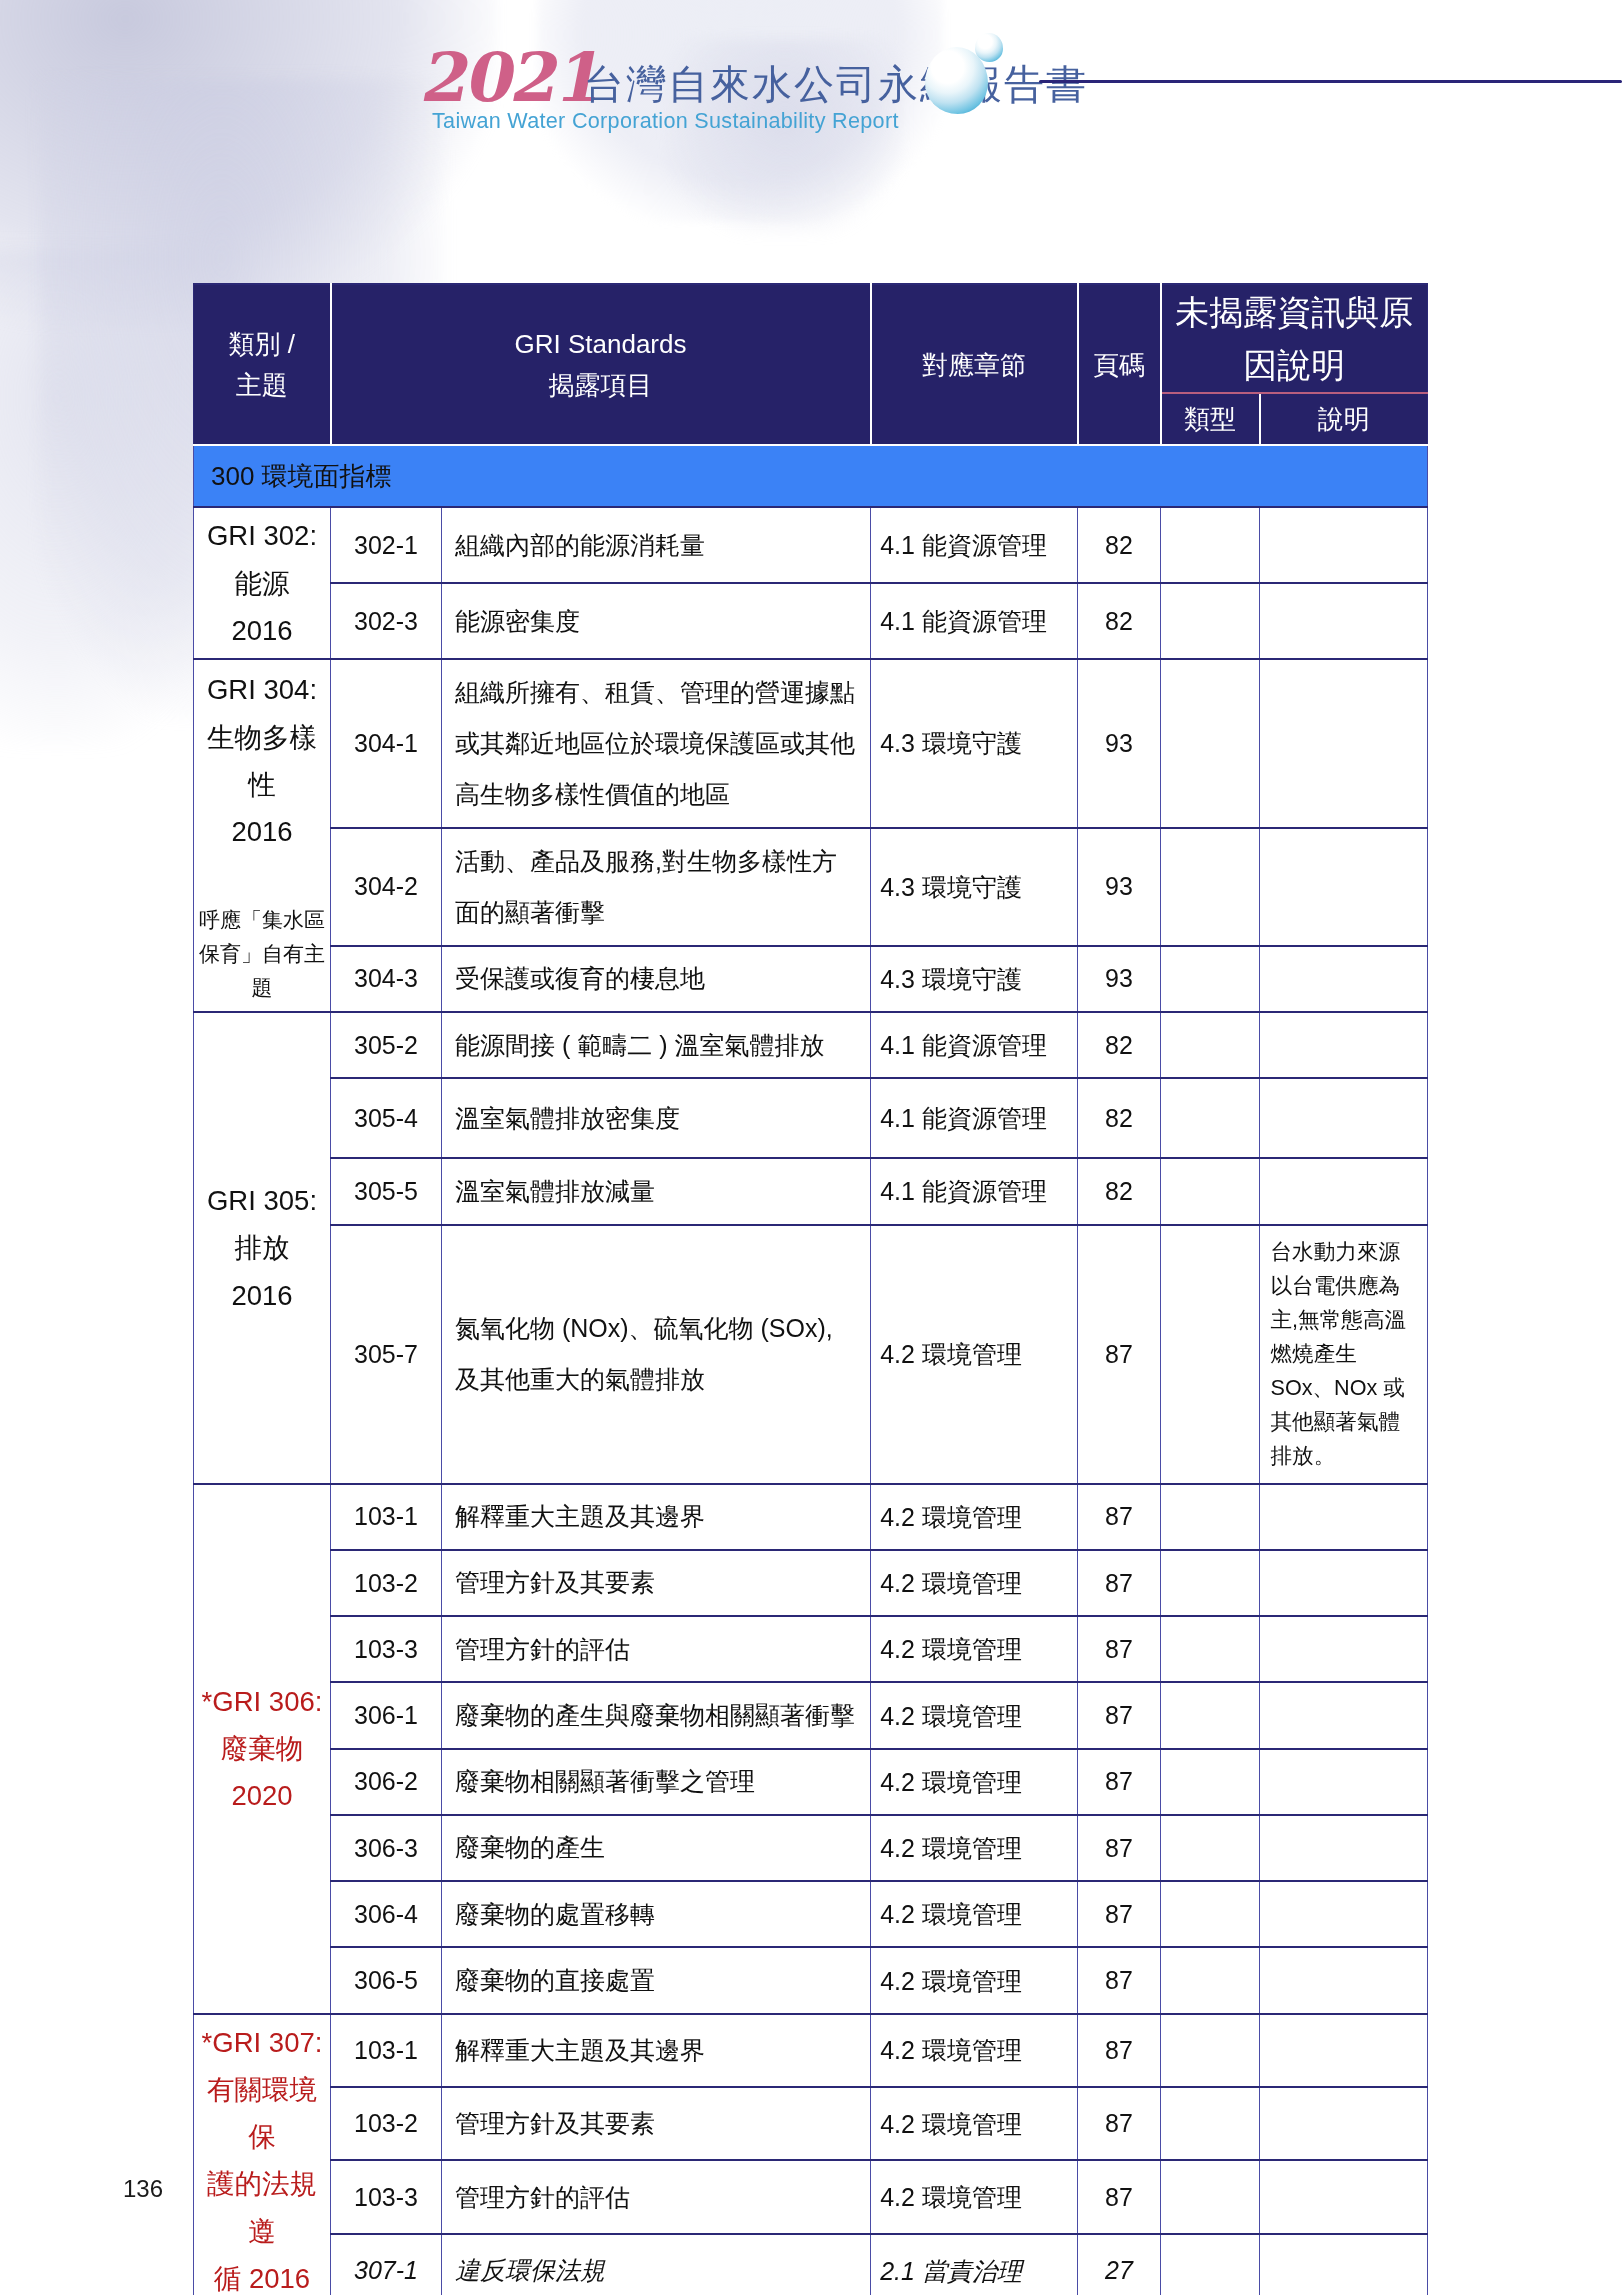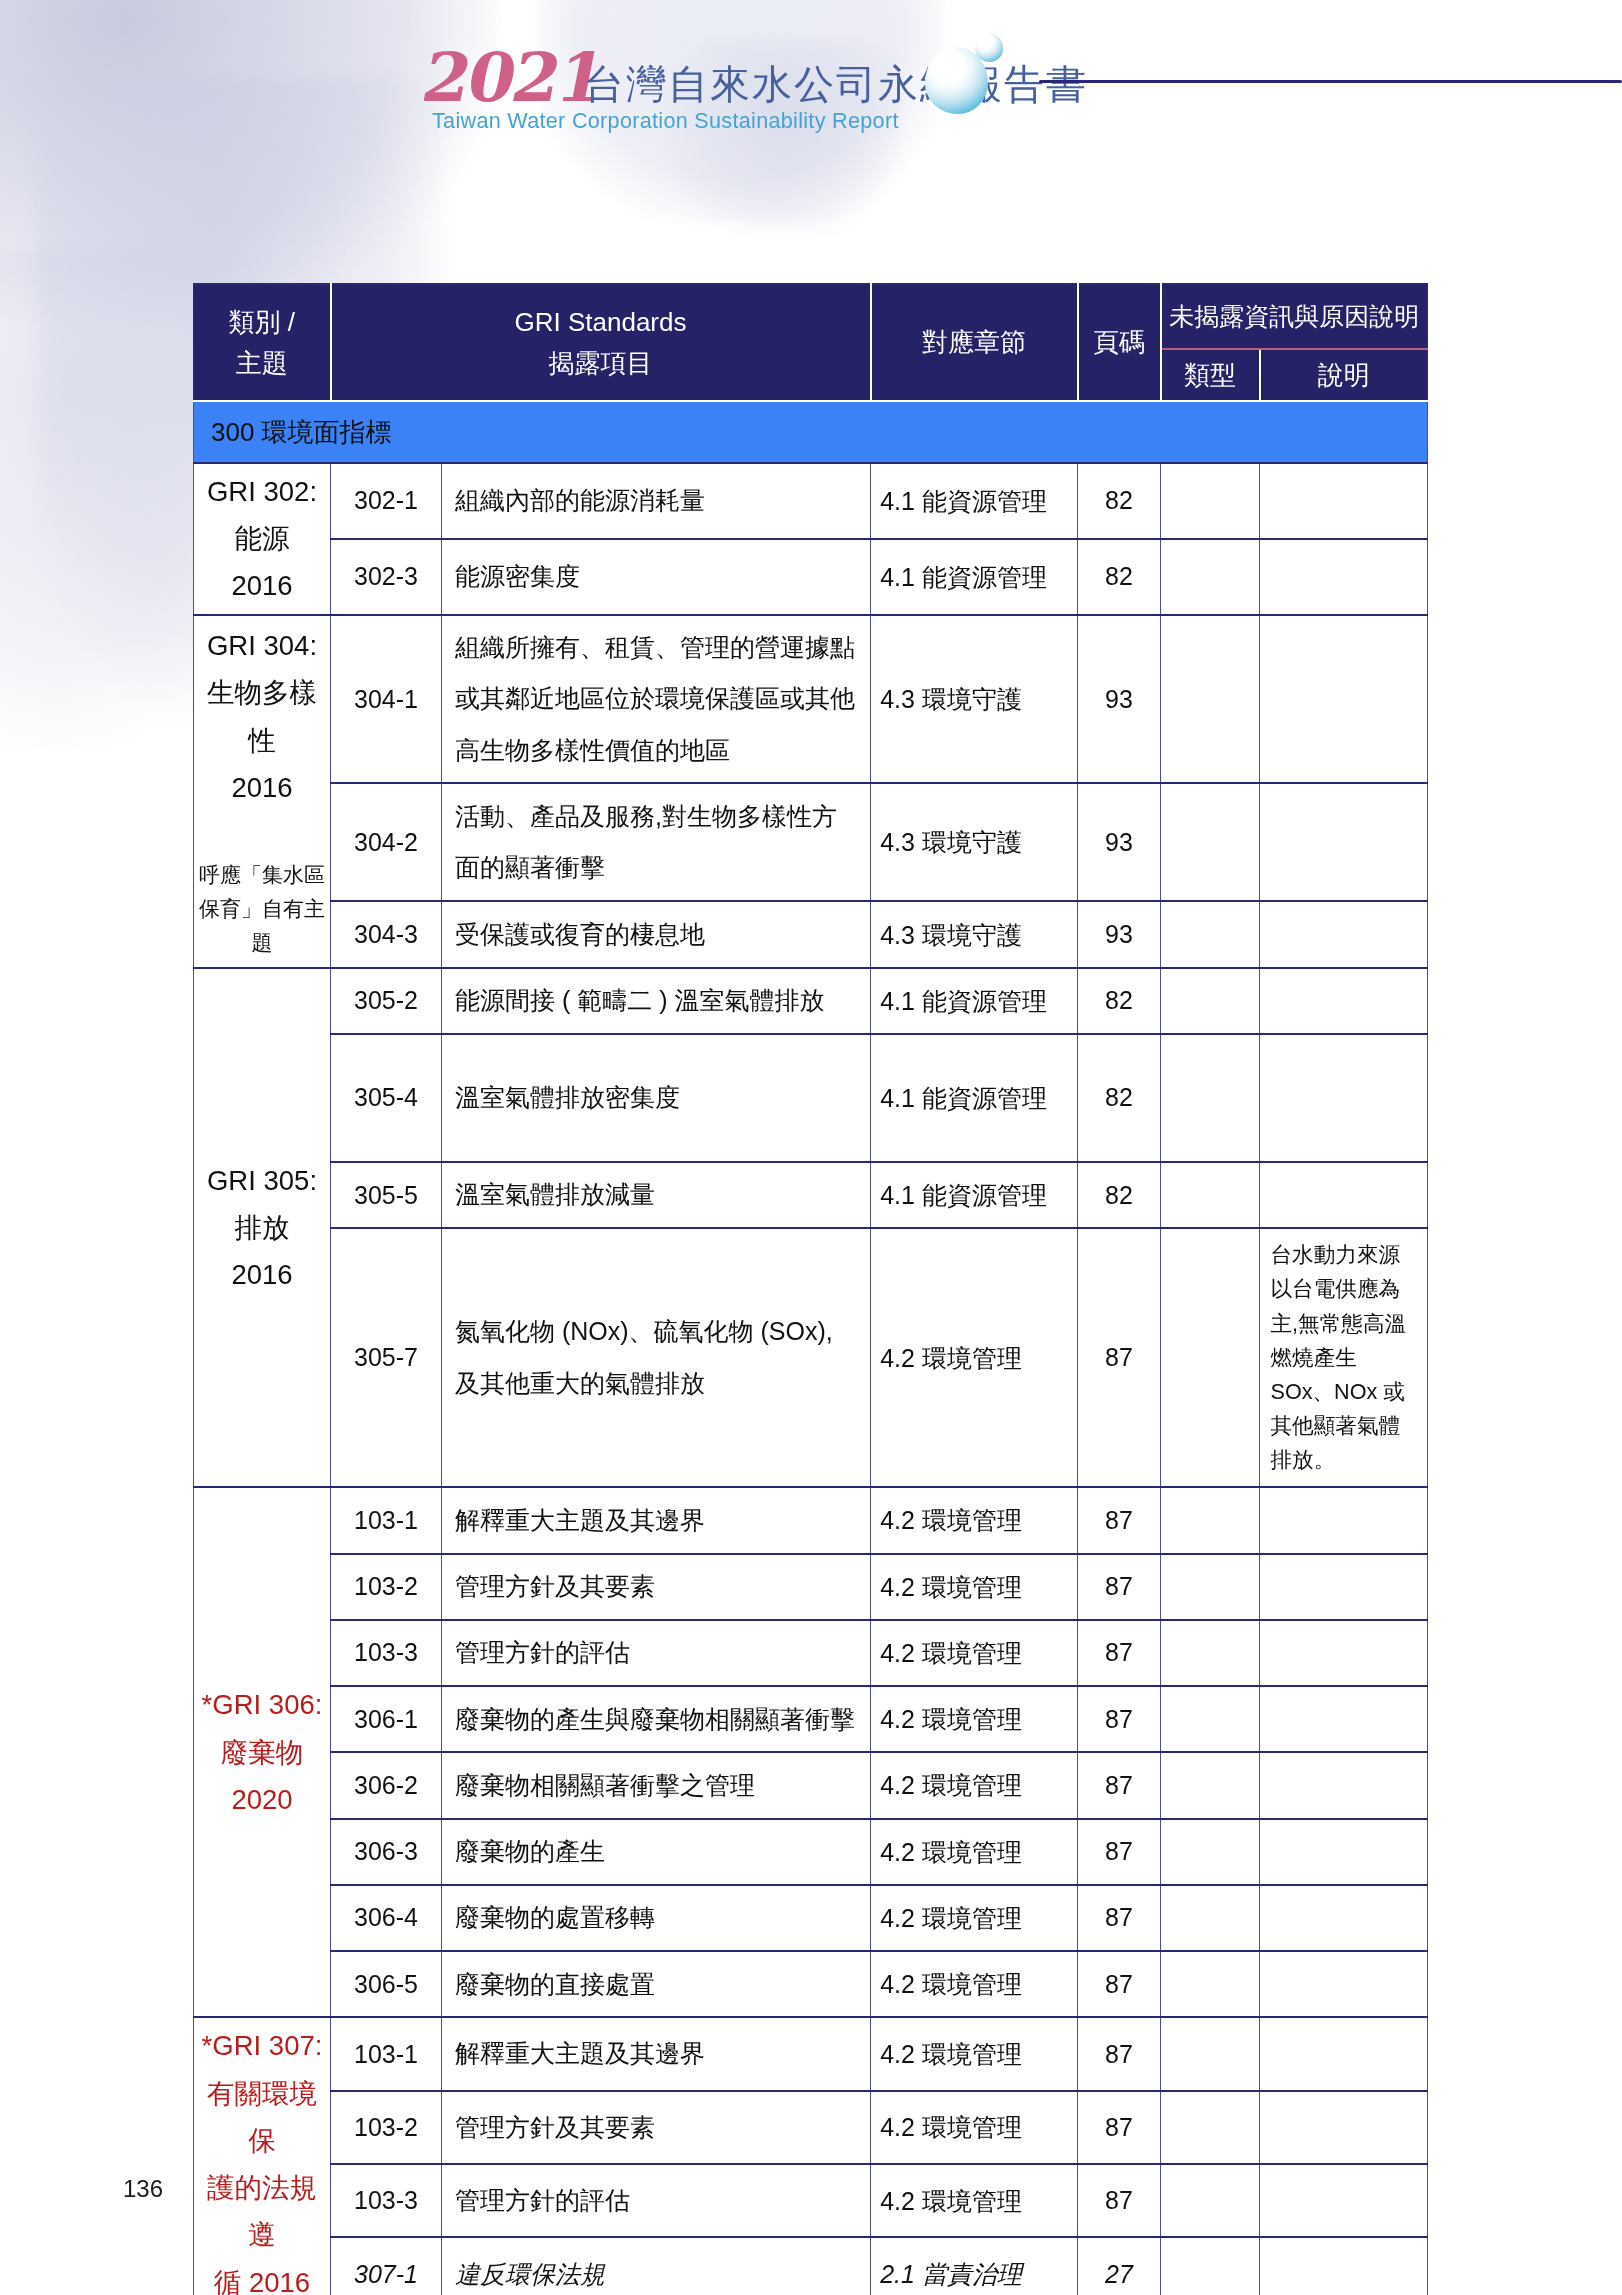--- a/index.html
+++ b/index.html
@@ -47,21 +47,21 @@
     border-collapse:collapse; table-layout:fixed;
     border:2px solid #2b2875; border-left-width:1.3px; border-right-width:1.3px; border-bottom-width:3.3px; }
   table.gri th, table.gri td { vertical-align:middle; }
 
   thead th { background:#262268; color:#ffffff; font-weight:normal; font-size:26px;
     border-right:2px solid #ffffff; border-bottom:2px solid #ffffff;
     white-space:pre-line; line-height:1.55; text-align:center; }
   thead tr.h1 { height:65px; }
   thead tr.h2 { height:52px; }
   thead th.last { border-right:none; }
-  thead th.group-head { border-bottom:2.6px solid #b85f7e; font-size:25px; }
+  thead th.group-head { border-bottom:2.6px solid #b85f7e; font-size:34px; }
 
   tr.section-row td { background:#3b82f6; color:#111; font-size:26px;
     text-align:left; padding-left:17px; height:58px;
     border-bottom:2px solid #2b2875; }
 
   tbody td { background:#ffffff; font-size:25px;
     border:1.3px solid #4a4ca6; border-top:2px solid #2b2875; border-bottom:2px solid #2b2875; }
   tbody tr.group-start td { border-top:2.6px solid #23205f; }
   td.cell-id { text-align:center; }
   td.cell-item { text-align:left; padding:6.5px 13px; line-height:2.05; }
@@ -184,21 +184,21 @@
 排放
 2016</div>
           </td>
           <td class="cell-id">305-2</td>
           <td class="cell-item">能源間接 ( 範疇二 ) 溫室氣體排放</td>
           <td class="cell-chapter">4.1 能資源管理</td>
           <td class="cell-page">82</td>
           <td class="cell-type"></td>
           <td class="cell-note"></td>
         </tr>
-        <tr style="height: 128px;">
+        <tr style="height: 80px;">
           <td class="cell-id">305-4</td>
           <td class="cell-item">溫室氣體排放密集度</td>
           <td class="cell-chapter">4.1 能資源管理</td>
           <td class="cell-page">82</td>
           <td class="cell-type"></td>
           <td class="cell-note"></td>
         </tr>
         <tr style="height: 64px;">
           <td class="cell-id">305-5</td>
           <td class="cell-item">溫室氣體排放減量</td>

